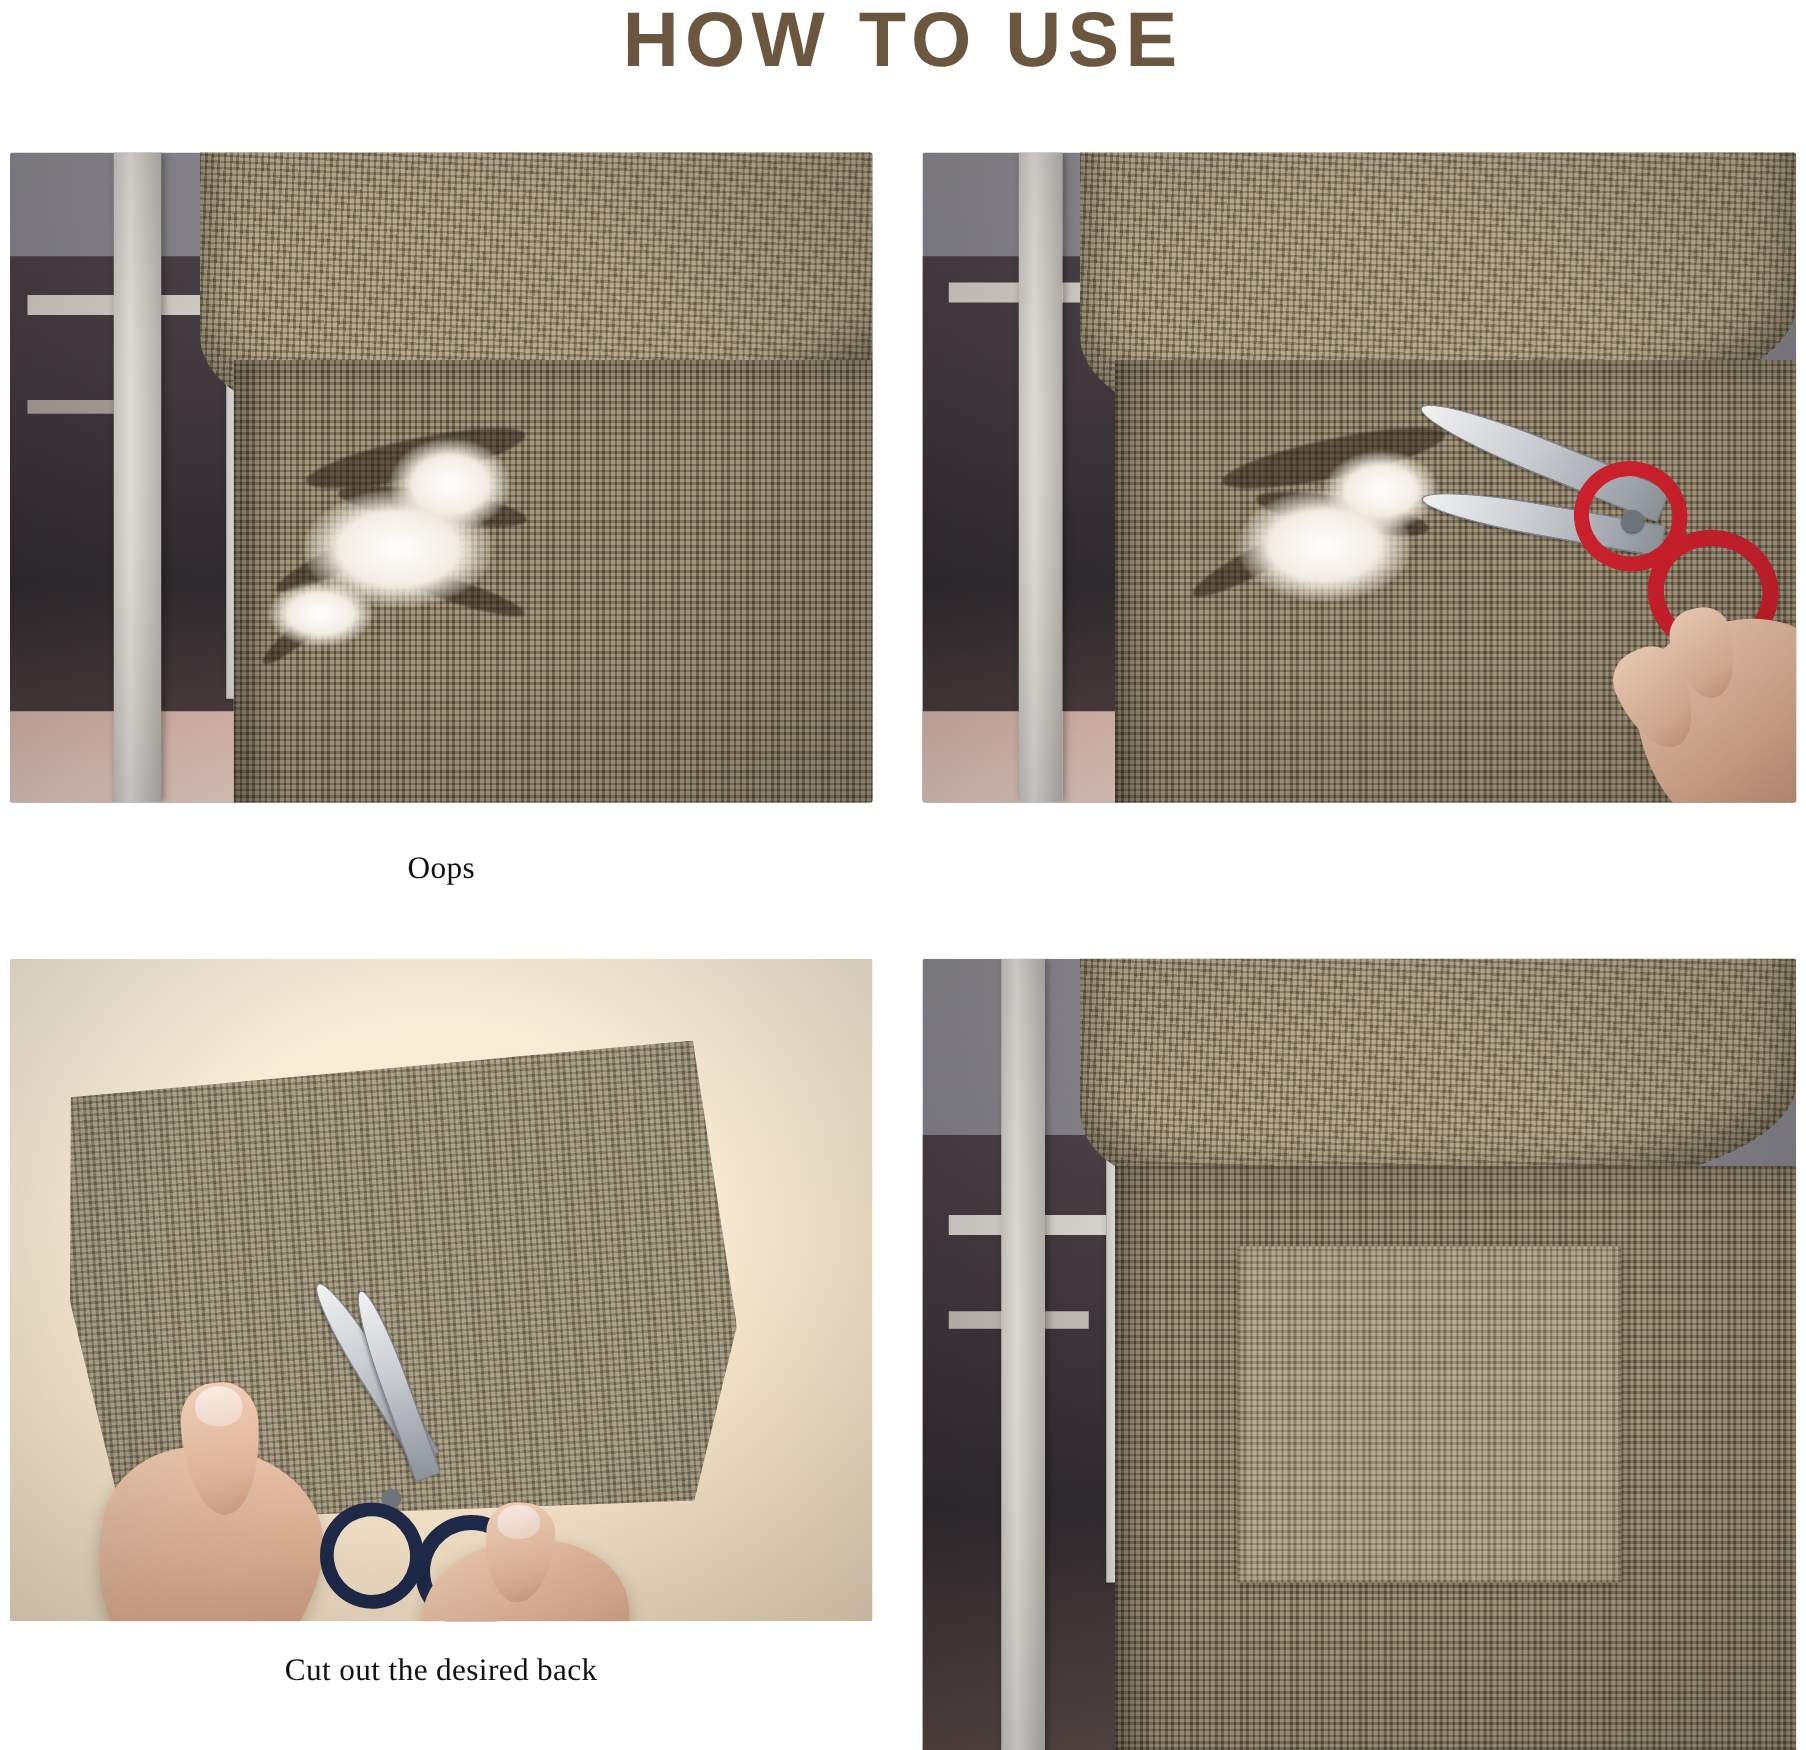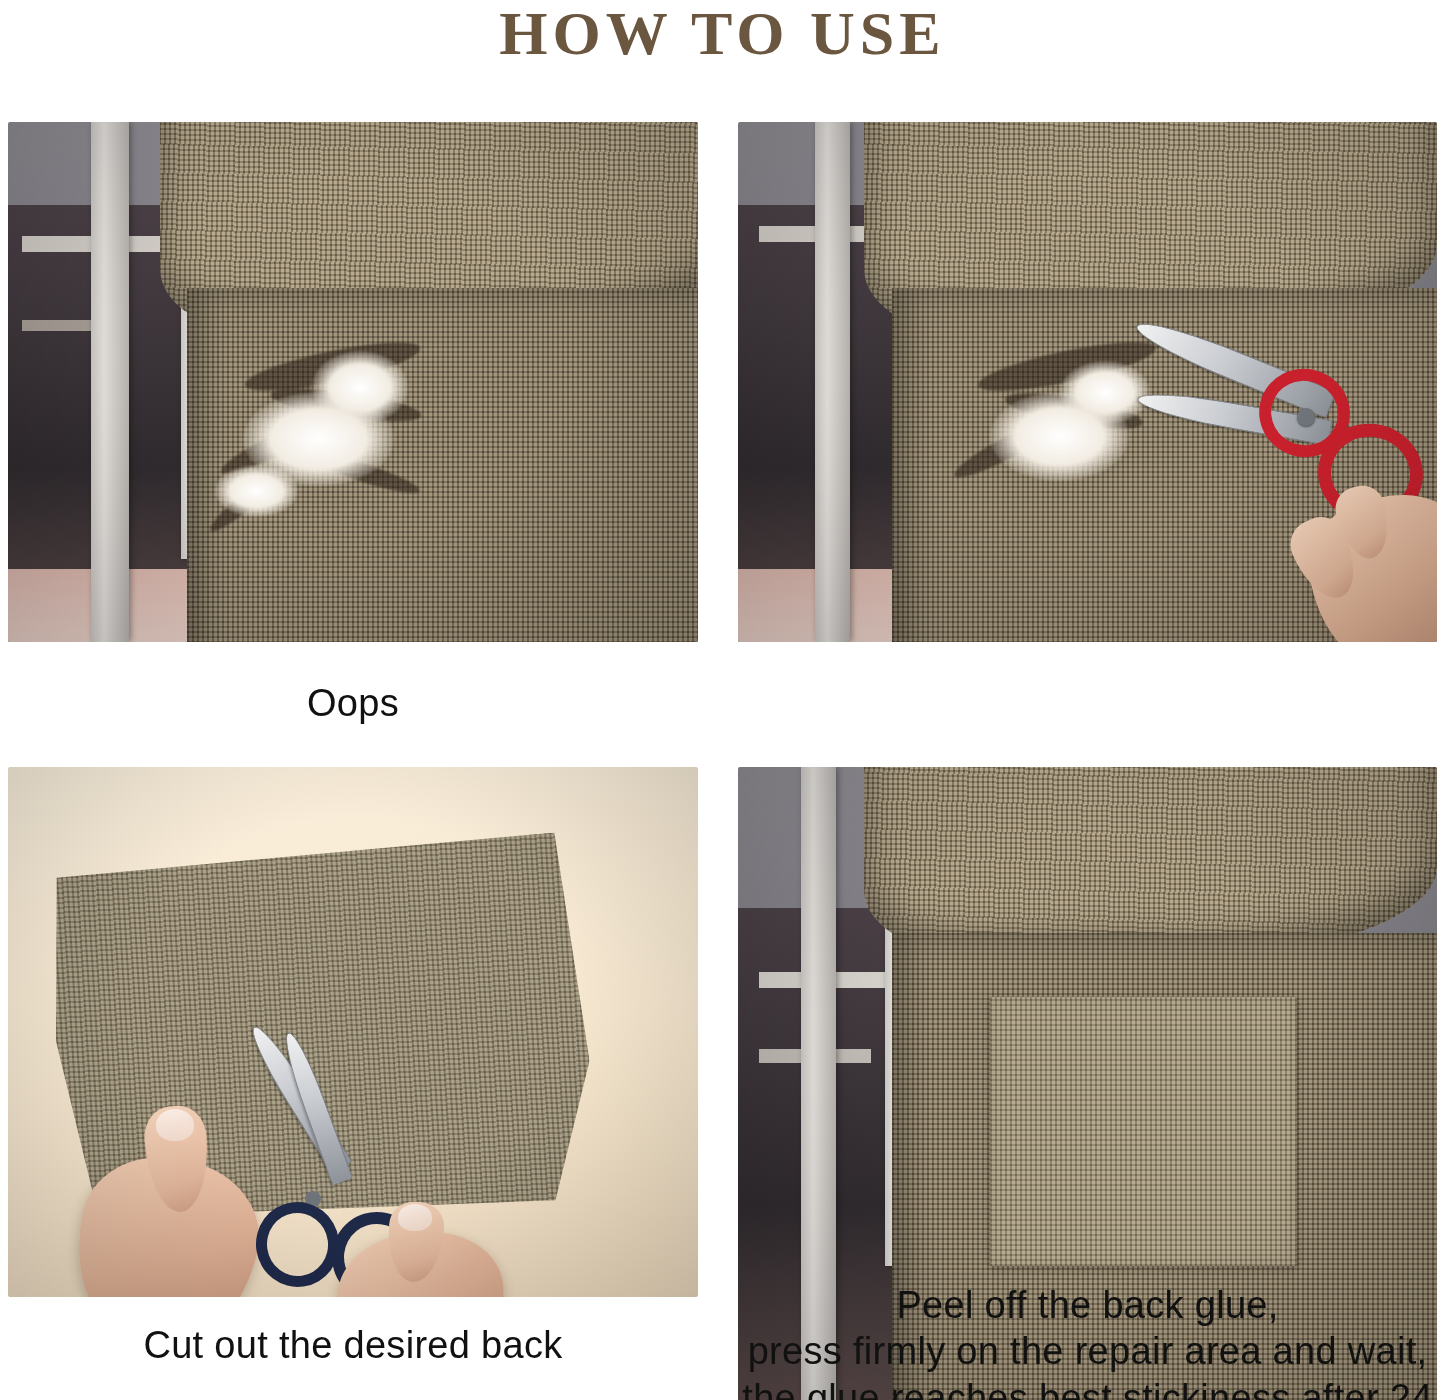--- a/index.html
+++ b/index.html
@@ -20,21 +20,21 @@
     background: #ffffff;
   }
 
   
   .page-title {
     position: absolute;
     top: 2px;
     left: 0;
     width: 1445px;
     text-align: center;
-    font-family: Liberation Serif, serif;
+    font-family: Liberation Sans, sans-serif;
     font-weight: bold;
     font-size: 62px;
     letter-spacing: 5px;
     color: #6b5640;
     line-height: 1.0;
   }
 
   
   .grid {
     position: absolute;
@@ -55,22 +55,22 @@
     width: 100%;
     height: 100%;
     overflow: hidden;
     border-radius: 2px;
   }
 
   .caption {
     position: absolute;
     width: 100%;
     text-align: center;
-    font-family: Liberation Sans, sans-serif;
-    font-size: 38px;
+    font-family: Liberation Serif, serif;
+    font-size: 25px;
     color: #111111;
     line-height: 1.22;
     letter-spacing: 0.3px;
   }
   .cap-0 { top: 558px; left: 0px;   width: 690px; }
   .cap-1 { top: 558px; left: 730px; width: 699px; }
   .cap-2 { top: 1200px; left: 0px;  width: 690px; }
   .cap-3 { top: 1160px; left: 730px; width: 699px; }
 
   
@@ -327,20 +327,15 @@
         <div class="sofa-body" style="left:22%;top:26%;height:80%;"></div>
 
         <div class="patch" style="left:36%;top:36%;width:44%;height:42%;"></div>
 
         <div class="vignette"></div>
       </div>
     </div>
 
     <div class="caption cap-0">Oops</div>
     <div class="caption cap-2">Cut out the desired back</div>
-    <div class="caption cap-3">
-      <div>Peel off the back glue,</div>
-      <div>press firmly on the repair area and wait,</div>
-      <div>the glue reaches best stickiness after 24 hours.</div>
-    </div>
 
   </div>
 </div>
 
 </body></html>

